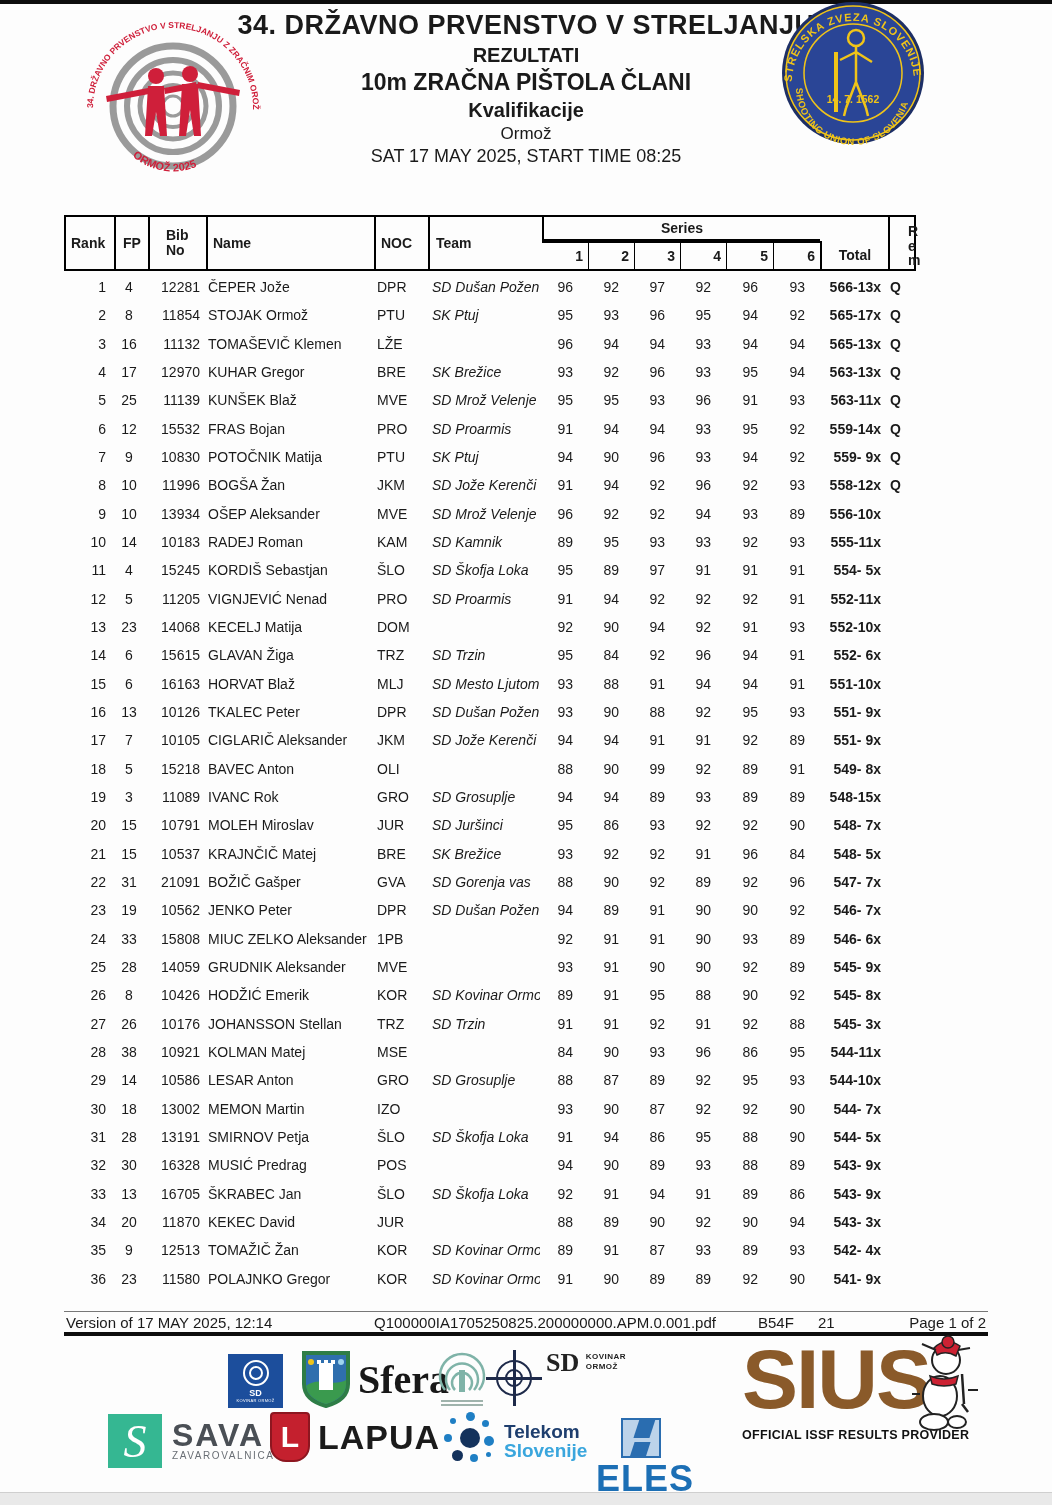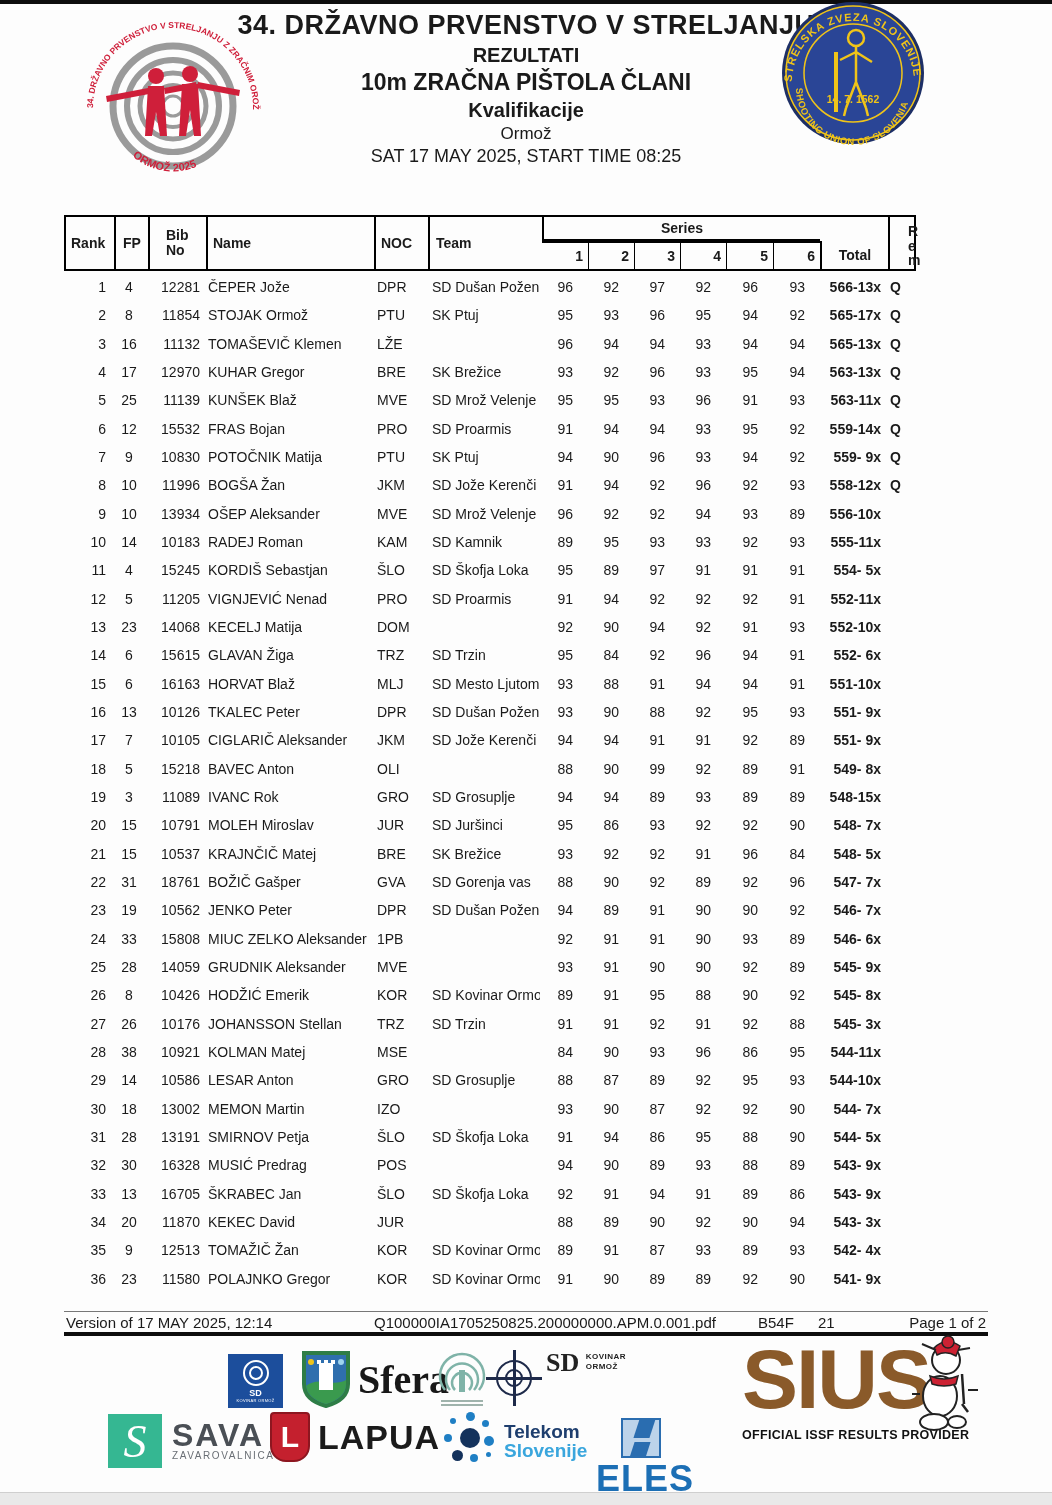--- a/index.html
+++ b/index.html
@@ -44,21 +44,21 @@
 
   .tbody { margin-top:2px; }
   .trow { height:28.33px; align-items:center; font-size:14px; }
   .td { white-space:pre; overflow:hidden; }
   .td-rank { text-align:right; padding-right:6px; }
   .td-fp   { text-align:center; }
   .td-bib  { text-align:right; padding-right:4px; }
   .td-name { padding-left:4px; }
   .td-noc  { padding-left:5px; }
   .td-noc.u{ text-decoration:underline; text-underline-offset:3px; }
-  .td-team { padding-left:6px; }
+  .td-team { padding-left:6px;font-style:italic; }
   .td-series { text-align:right; padding-right:13px; }
   .td-total { font-weight:bold; text-align:right; padding-right:5px; }
   .td-rem { font-weight:bold; padding-left:4px; }
 
   
   .footrule  { position:absolute; left:64px; top:1311px; width:924px; height:1px; background:#777; }
   .footer { position:absolute; left:64px; top:1314px; width:924px; height:20px; font-size:15px; }
   .footer span { position:absolute; top:0; white-space:nowrap; }
   .f-version { left:2px; }
   .f-file    { left:310px; }
@@ -545,21 +545,21 @@
           <div class="td td-series">92</div>
           <div class="td td-series">91</div>
           <div class="td td-series">96</div>
           <div class="td td-series">84</div>
           <div class="td td-total">548- 5x</div>
           <div class="td td-rem"></div>
         </div>
         <div class="trow gridcols">
           <div class="td td-rank">22</div>
           <div class="td td-fp">31</div>
-          <div class="td td-bib">18761</div>
+          <div class="td td-bib">21091</div>
           <div class="td td-name">BOŽIČ Gašper</div>
           <div class="td td-noc u">GVA</div>
           <div class="td td-team">SD Gorenja vas</div>
           <div class="td td-series">88</div>
           <div class="td td-series">90</div>
           <div class="td td-series">92</div>
           <div class="td td-series">89</div>
           <div class="td td-series">92</div>
           <div class="td td-series">96</div>
           <div class="td td-total">547- 7x</div>

